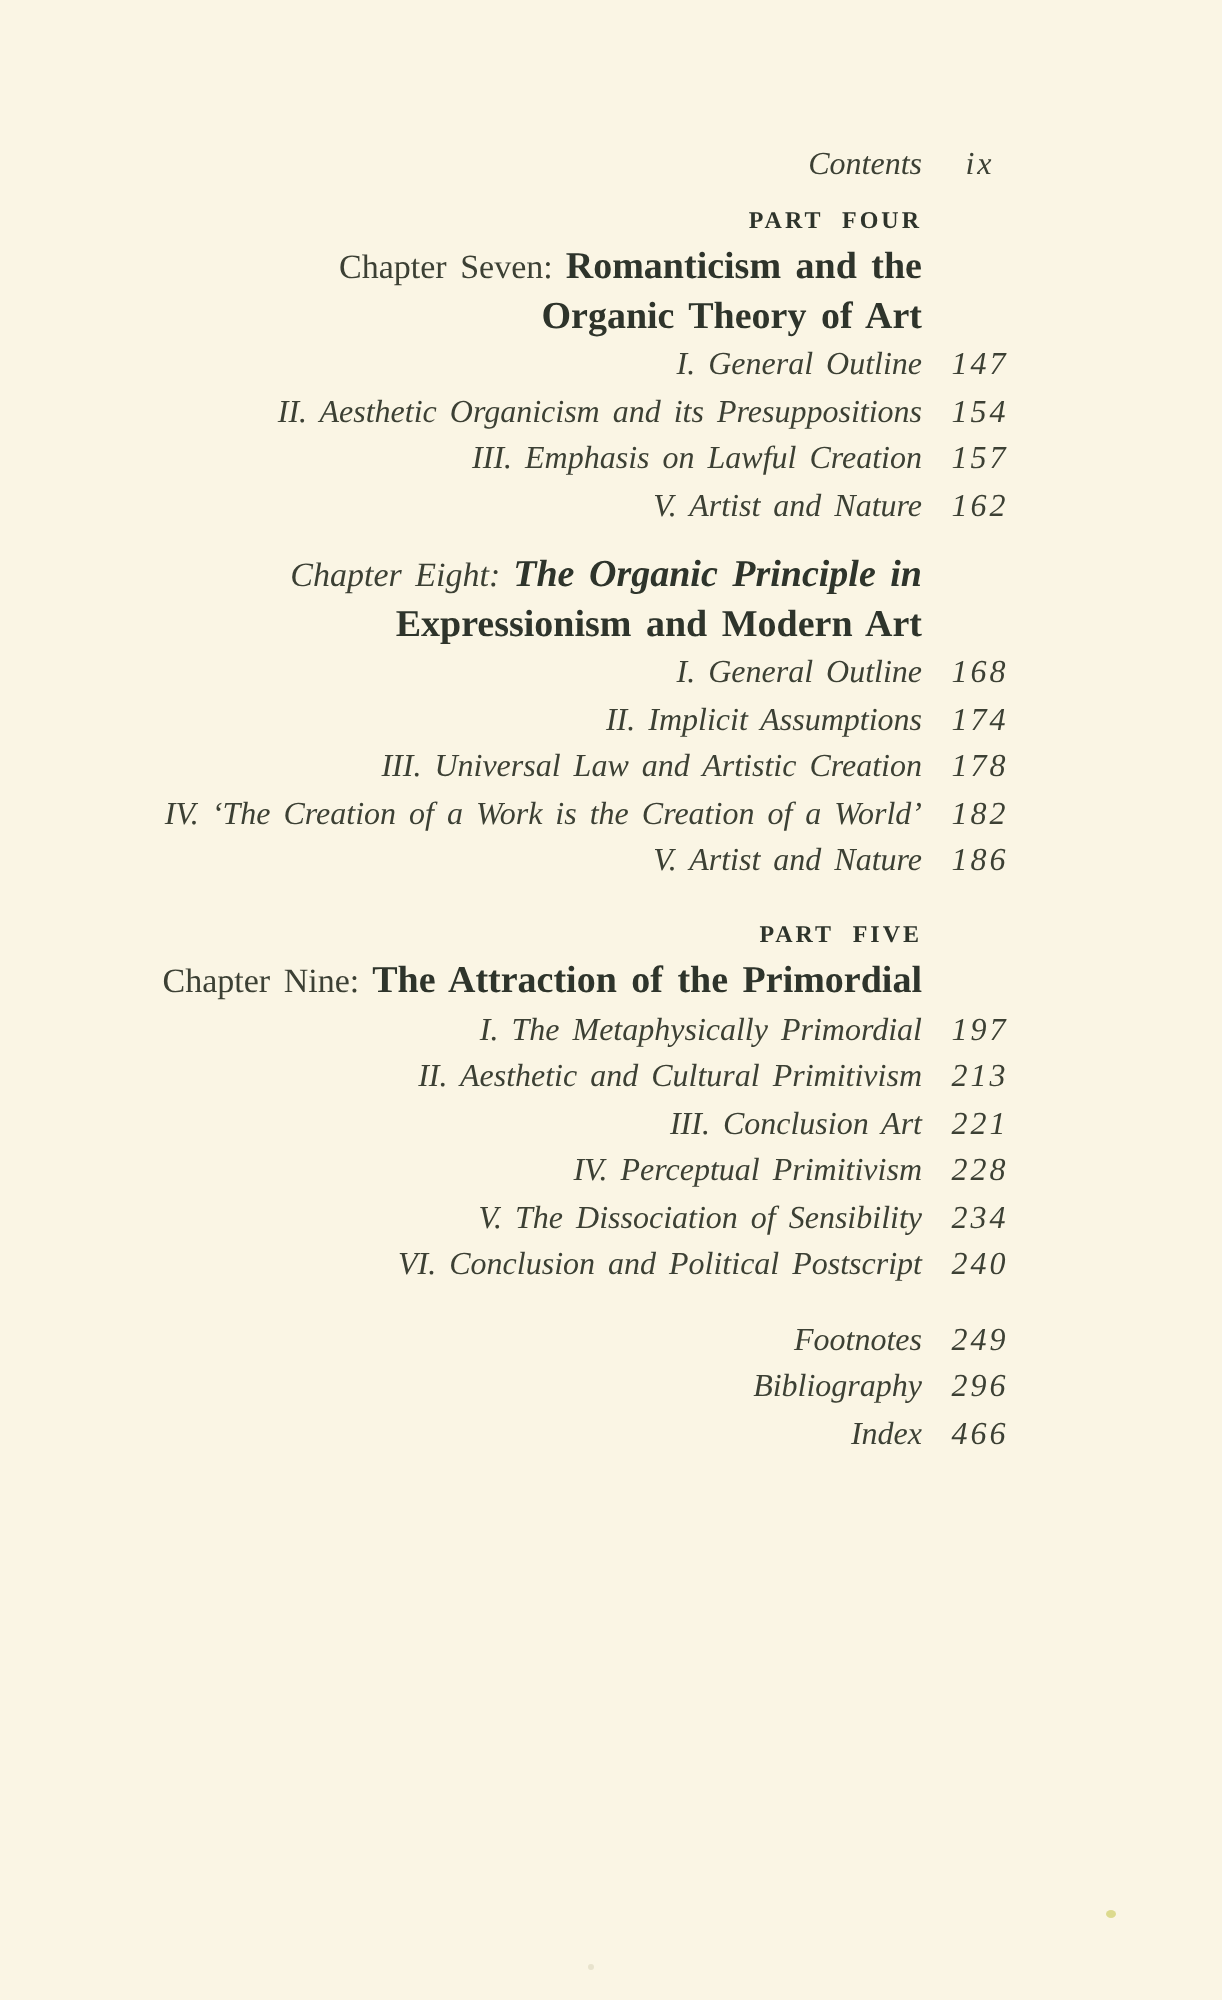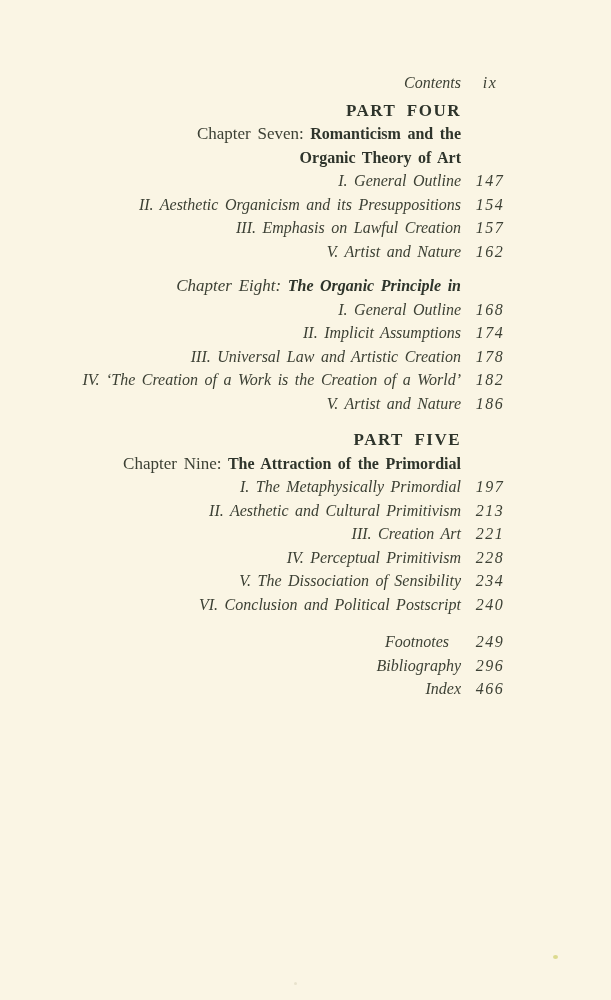--- a/index.html
+++ b/index.html
@@ -52,36 +52,36 @@
     word-spacing: 2.5px;
   }
   .num {
     font-style: italic;
     font-size: 16px;
     letter-spacing: 1.5px;
     font-feature-settings: "onum" 1;
   }
   .part-heading {
     font-weight: bold;
-    font-size: 17px;
+    font-size: 12px;
     letter-spacing: 1.5px;
     word-spacing: 5px;
     color: var(--ink-bold);
   }
   .chapter .t { word-spacing: 2.5px; }
   .chapter-label { font-size: 17px; }
   .chapter-title {
     font-weight: bold;
-    font-size: 16px;
+    font-size: 19px;
     color: var(--ink-bold);
   }
   .m-part4 { margin-top: 4px; }
   .m-ch8   { margin-top: 11px; font-style: italic; }
   .m-part5 { margin-top: 13px; }
-  .m-back  { margin-top: 14px; gap: 12px; }
+  .m-back  { margin-top: 14px; }
   .speck {
     position: absolute;
     border-radius: 50%;
   }
   .speck1 {
     left: 553px; top: 955px;
     width: 5px; height: 4px;
     background: #dcda8e;
   }
   .speck2 {
@@ -137,20 +137,26 @@
       <span class="n num">162</span>
     </div>
 
     <div class="row chapter m-ch8">
       <span class="t">
         <span class="chapter-label">Chapter Eight:</span>
         <span class="chapter-title">The Organic Principle in</span>
       </span>
       <span class="n"></span>
     </div>
+    <div class="row chapter">
+      <span class="t">
+        <span class="chapter-title">Expressionism and Modern Art</span>
+      </span>
+      <span class="n"></span>
+    </div>
 
     <div class="row">
       <span class="t italic">I. General Outline</span>
       <span class="n num">168</span>
     </div>
     <div class="row">
       <span class="t italic">II. Implicit Assumptions</span>
       <span class="n num">174</span>
     </div>
     <div class="row">
@@ -181,21 +187,21 @@
 
     <div class="row">
       <span class="t italic">I. The Metaphysically Primordial</span>
       <span class="n num">197</span>
     </div>
     <div class="row">
       <span class="t italic">II. Aesthetic and Cultural Primitivism</span>
       <span class="n num">213</span>
     </div>
     <div class="row">
-      <span class="t italic">III. Creation Art</span>
+      <span class="t italic">III. Conclusion Art</span>
       <span class="n num">221</span>
     </div>
     <div class="row">
       <span class="t italic">IV. Perceptual Primitivism</span>
       <span class="n num">228</span>
     </div>
     <div class="row">
       <span class="t italic">V. The Dissociation of Sensibility</span>
       <span class="n num">234</span>
     </div>

